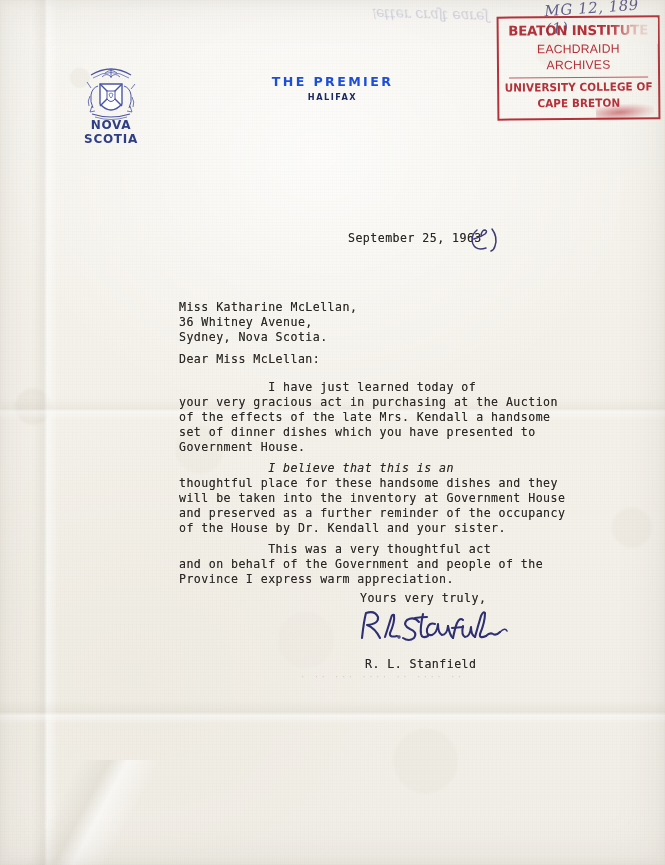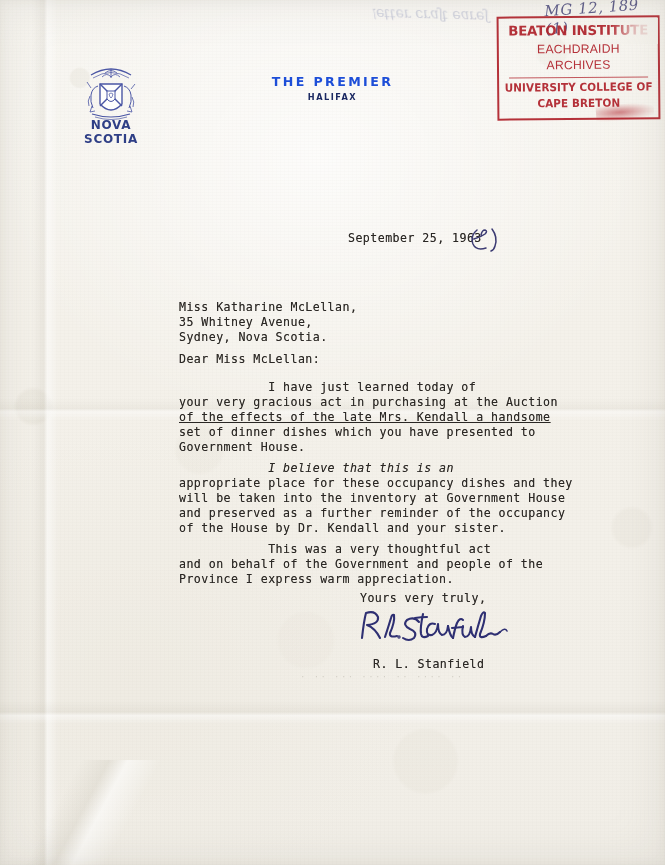--- a/index.html
+++ b/index.html
@@ -326,33 +326,33 @@
     <svg viewBox="0 0 36 26" xmlns="http://www.w3.org/2000/svg">
       <g fill="none" stroke="#3b3a72" stroke-width="1.5" stroke-linecap="round">
         <path d="M7 3 Q0 9 3 17 Q6 24 16 21"></path>
         <path d="M4 12 Q11 10 15 7 Q18 4 15 3 Q12 3 11 8"></path>
         <path d="M22 2 Q28 10 25 19 Q24 23 21 24"></path>
       </g>
     </svg>
   </div>
 
   <div class="abs typed" style="left:179px; top:300px;">Miss Katharine McLellan,</div>
-  <div class="abs typed" style="left:179px; top:315px;">35 Whitney Avenue,</div>
+  <div class="abs typed" style="left:179px; top:315px;">36 Whitney Avenue,</div>
   <div class="abs typed" style="left:179px; top:330px;">Sydney, Nova Scotia.</div>
 
   <div class="abs typed" style="left:179px; top:352px;">Dear Miss McLellan:</div>
 
   <div class="abs typed" style="left:179px; top:380px;">            I have just learned today of</div>
   <div class="abs typed" style="left:179px; top:395px;">your very gracious act in purchasing at the Auction</div>
-  <div class="abs typed" style="left:179px; top:410px;text-decoration:underline;">of the effects of the late Mrs. Kendall a handsome</div>
+  <div class="abs typed" style="left:179px; top:410px;">of the effects of the late Mrs. Kendall a handsome</div>
   <div class="abs typed" style="left:179px; top:425px;">set of dinner dishes which you have presented to</div>
   <div class="abs typed" style="left:179px; top:440px;">Government House.</div>
 
   <div class="abs typed" style="left:179px; top:461px;font-style:italic;">            I believe that this is an</div>
-  <div class="abs typed" style="left:179px; top:476px;">appropriate place for these occupancy dishes and they</div>
+  <div class="abs typed" style="left:179px; top:476px;">thoughtful place for these handsome dishes and they</div>
   <div class="abs typed" style="left:179px; top:491px;">will be taken into the inventory at Government House</div>
   <div class="abs typed" style="left:179px; top:506px;">and preserved as a further reminder of the occupancy</div>
   <div class="abs typed" style="left:179px; top:521px;">of the House by Dr. Kendall and your sister.</div>
 
   <div class="abs typed" style="left:179px; top:542px;">            This was a very thoughtful act</div>
   <div class="abs typed" style="left:179px; top:557px;">and on behalf of the Government and people of the</div>
   <div class="abs typed" style="left:179px; top:572px;">Province I express warm appreciation.</div>
 
   <div class="abs typed" style="left:360px; top:591px;text-align:center;">Yours very truly,</div>
 
@@ -375,18 +375,18 @@
         <path d="M95 20 L106 19"></path>
         <path d="M106 18 Q104 27 108 29 Q113 29 114 19 Q114 27 118 29"></path>
         <path d="M118 29 Q121 18 124 8 Q126 3 128 5 Q128 14 123 26 Q122 31 129 28"></path>
         <path d="M129 28 Q133 24 136 26 Q139 28 143 24"></path>
 
         <path d="M143 24 Q148 19 150 23" stroke-width="1.6"></path>
       </g>
     </svg>
   </div>
 
-  <div class="abs typed" style="left:365px; top:657px;margin-left:8px;">R. L. Stanfield</div>
+  <div class="abs typed" style="left:365px; top:657px;">R. L. Stanfield</div>
 
   <div class="ghost">· ·· ··· ···· ·· ···· ··</div>
 
   <div class="edge-shade"></div>
 </div>
 
 </body></html>

